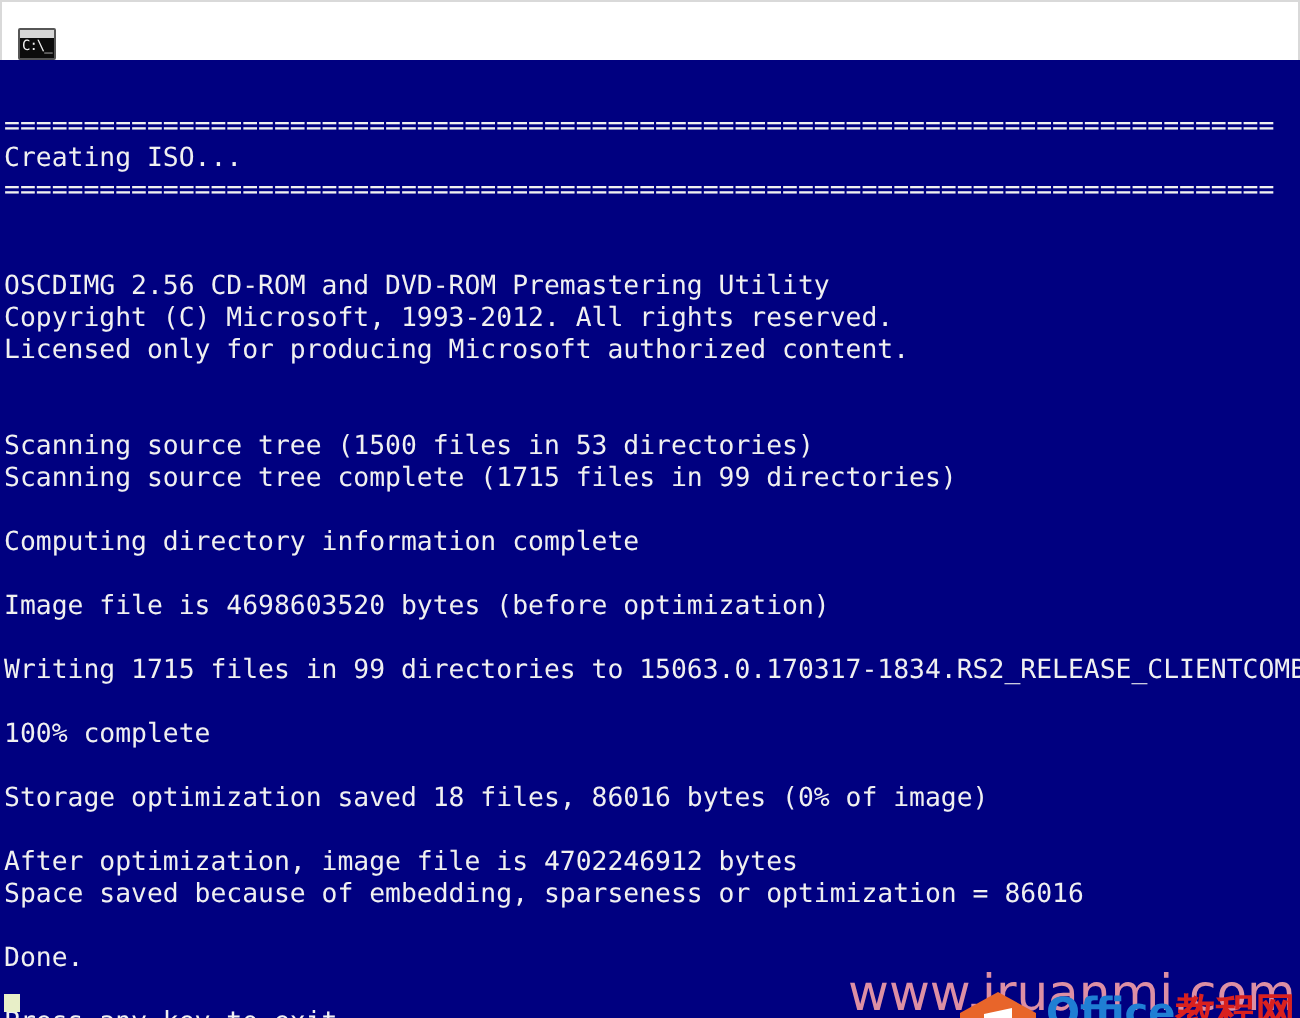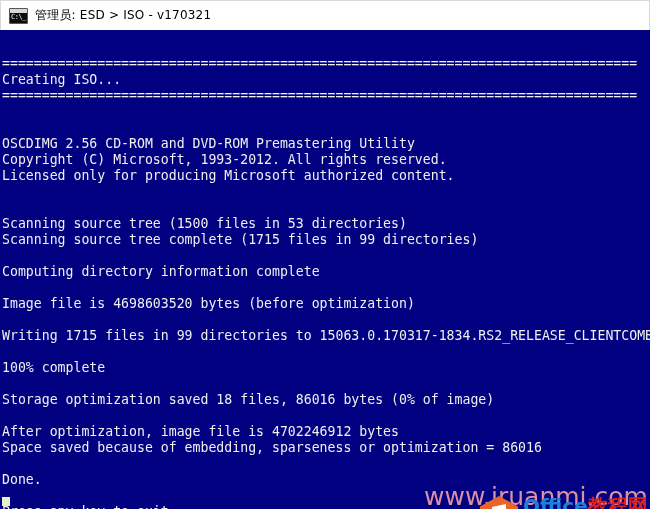--- a/index.html
+++ b/index.html
@@ -29,21 +29,21 @@
     left: 0;
     top: 0;
     width: 650px;
     height: 30px;
     background: #ffffff;
     border-top: 1px solid #d9d9d9;
     border-left: 1px solid #d9d9d9;
     border-right: 1px solid #d9d9d9;
     box-sizing: border-box;
     display: flex;
-    align-items: center;
+    align-items: flex-end;
     padding-left: 8px;
   }
   #cmd-icon {
     width: 19px;
     height: 16px;
     background: #0c0c0c;
     border: 1px solid #565656;
     box-sizing: border-box;
     position: relative;
     flex: 0 0 auto;
@@ -175,21 +175,20 @@
 </head>
 <body>
 
 <div id="window">
 
   <div id="titlebar">
     <div id="cmd-icon">
       <div class="icon-bar"></div>
       <div class="icon-prompt">C:\_</div>
     </div>
-    <div id="title-text">管理员: ESD &gt; ISO - v170321</div>
   </div>
 
   <div id="console">
     <div id="console-lines"><span class="cline blank"> </span><span class="cline">================================================================================</span><span class="cline">Creating ISO...</span><span class="cline">================================================================================</span><span class="cline blank"> </span><span class="cline blank"> </span><span class="cline">OSCDIMG 2.56 CD-ROM and DVD-ROM Premastering Utility</span><span class="cline">Copyright (C) Microsoft, 1993-2012. All rights reserved.</span><span class="cline">Licensed only for producing Microsoft authorized content.</span><span class="cline blank"> </span><span class="cline blank"> </span><span class="cline">Scanning source tree (1500 files in 53 directories)</span><span class="cline">Scanning source tree complete (1715 files in 99 directories)</span><span class="cline blank"> </span><span class="cline">Computing directory information complete</span><span class="cline blank"> </span><span class="cline">Image file is 4698603520 bytes (before optimization)</span><span class="cline blank"> </span><span class="cline">Writing 1715 files in 99 directories to 15063.0.170317-1834.RS2_RELEASE_CLIENTCOMBINED</span><span class="cline blank"> </span><span class="cline">100% complete</span><span class="cline blank"> </span><span class="cline">Storage optimization saved 18 files, 86016 bytes (0% of image)</span><span class="cline blank"> </span><span class="cline">After optimization, image file is 4702246912 bytes</span><span class="cline">Space saved because of embedding, sparseness or optimization = 86016</span><span class="cline blank"> </span><span class="cline">Done.</span><span class="cline blank"> </span><span class="cline">Press any key to exit.</span></div>
     <div id="cursor"></div>
 
     <div id="wm-pink">www.iruanmi.com</div>
 
     <div id="wm-office">
       <svg id="office-hex" viewBox="0 0 44 44">

